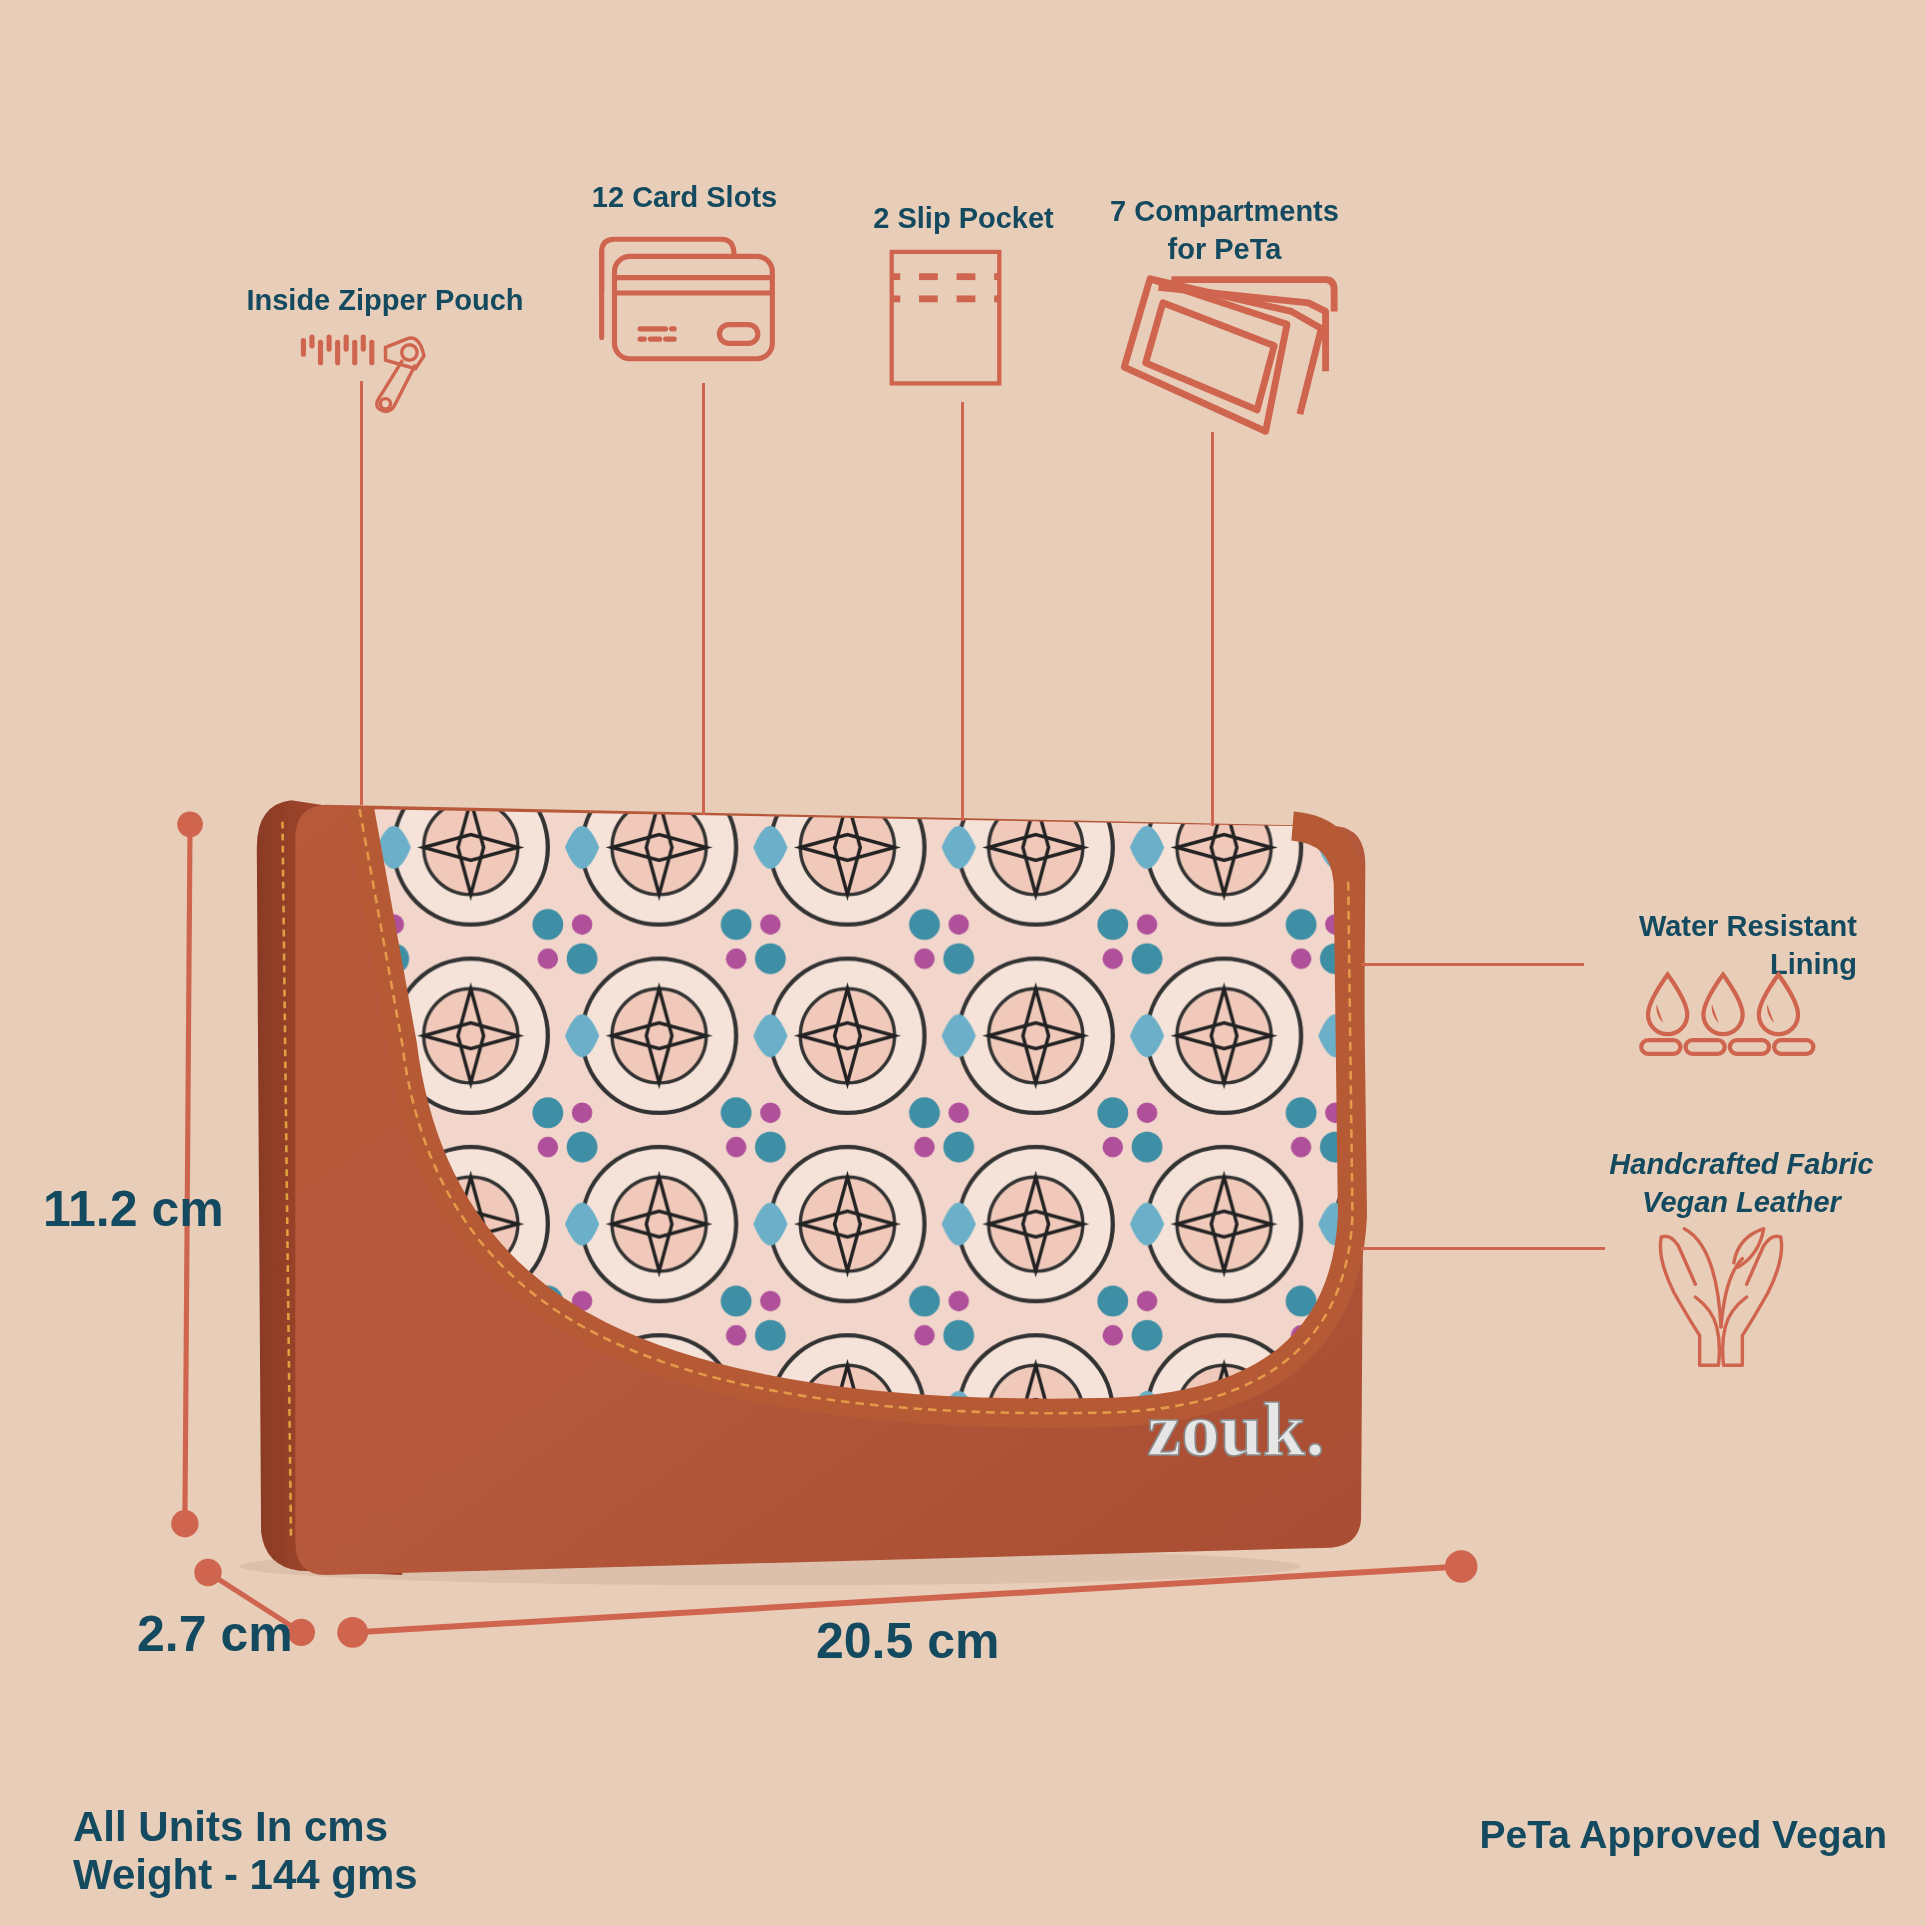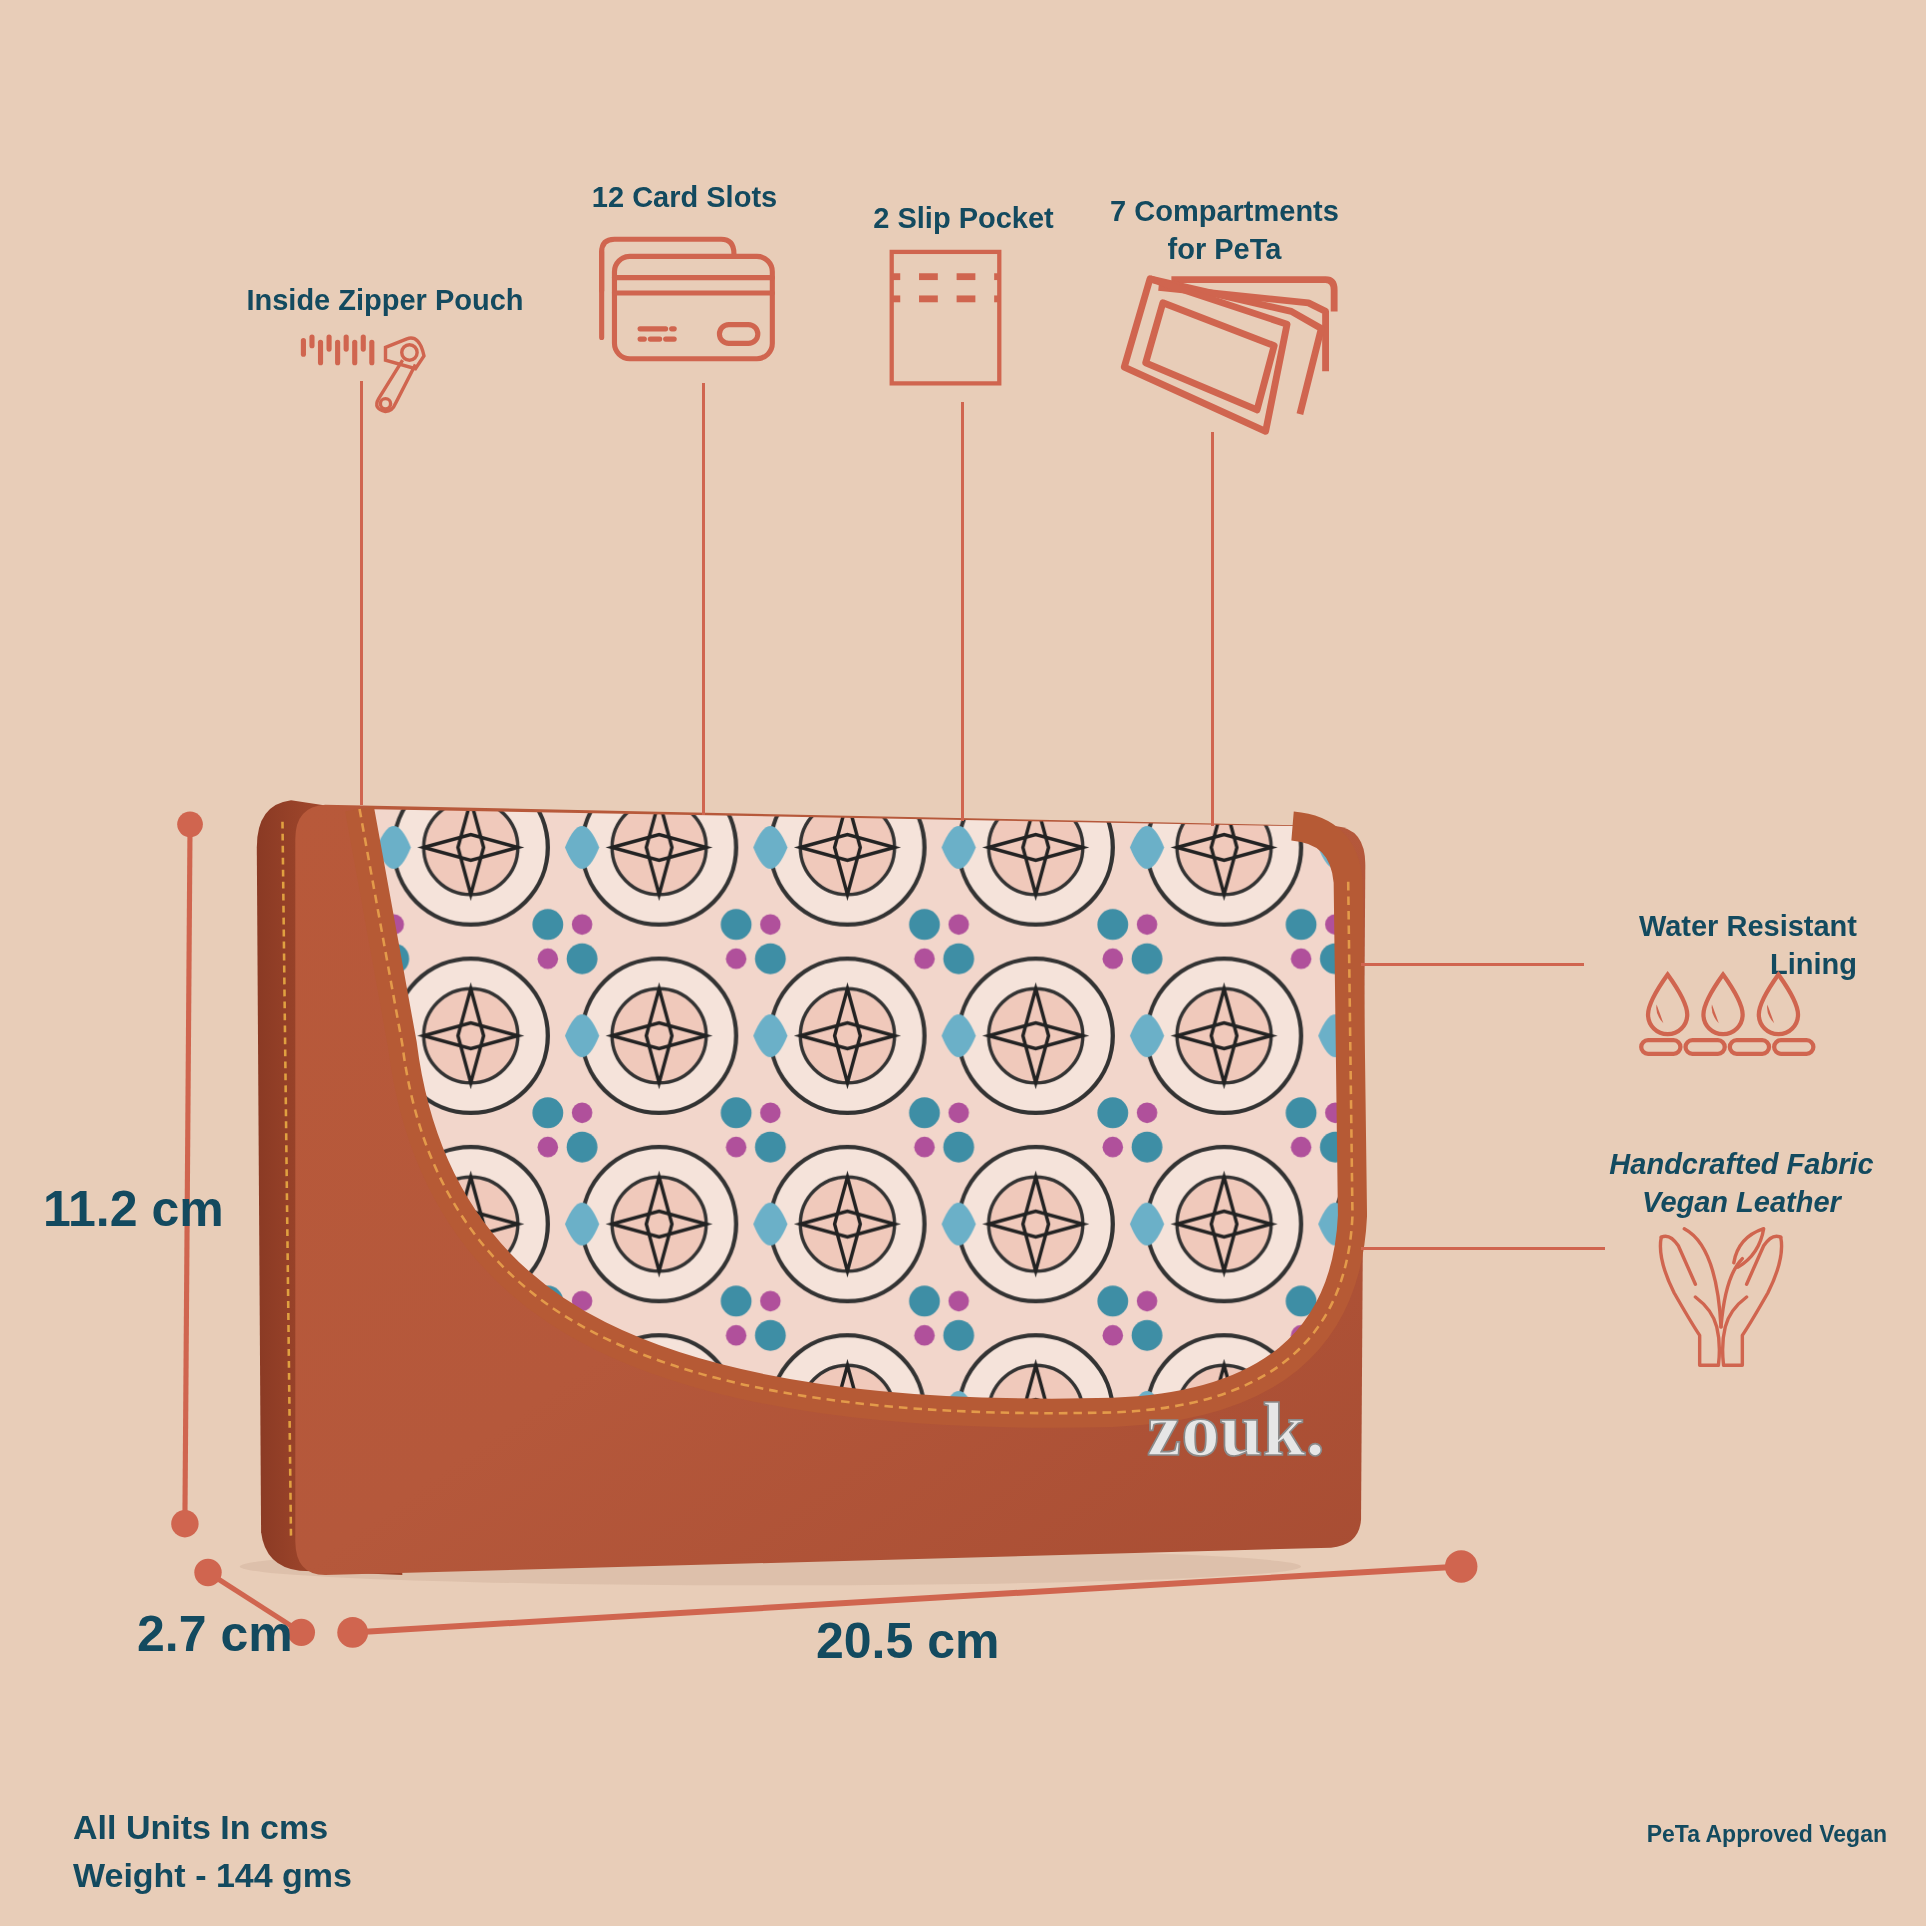--- a/index.html
+++ b/index.html
@@ -4,21 +4,21 @@
 <style>
   html, body { margin: 0; padding: 0; }
   body {
     width: 1926px; height: 1926px; position: relative; overflow: hidden;
     background: #e8cdb8;
     font-family: "Liberation Sans", "DejaVu Sans", sans-serif;
     color: #134a5f;
   }
   .lbl { position: absolute; font-weight: bold; font-size: 29px; text-align: center; line-height: 38px; }
   .dim { position: absolute; font-weight: bold; font-size: 50px; }
-  .foot { position: absolute; font-weight: bold; font-size: 34px; line-height: 48px; }
+  .foot { position: absolute; font-weight: bold; font-size: 42px; line-height: 48px; }
   svg { position: absolute; overflow: visible; }
   .wallet { position: absolute; left: 0; top: 0; width: 1926px; height: 1926px; }
 </style>
 </head>
 <body>
 
 <svg class="wallet" viewBox="0 0 2250 2250" width="1926" height="1926">
   <defs>
     <linearGradient id="leather" x1="0" y1="0" x2="1" y2="1">
       <stop offset="0" stop-color="#b8593a"></stop>
@@ -183,16 +183,16 @@
   </g>
 </svg>
 <div class="dim" style="left:43px; top:1180px;">11.2 cm</div>
 <div class="dim" style="left:137px; top:1605px;">2.7 cm</div>
 <div class="dim" style="left:816px; top:1612px;">20.5 cm</div>
 
 <div class="foot" style="left:73px; top:1803px;">
   <div>All Units In cms</div>
   <div>Weight - 144 gms</div>
 </div>
-<div class="foot" style="right:39px; top:1815px; text-align:right; font-size:23px; line-height:39px;">
+<div class="foot" style="right:39px; top:1815px; text-align:right; font-size:39px; line-height:39px;">
   <div>PeTa Approved Vegan</div>
 </div>
 
 
 </body></html>

